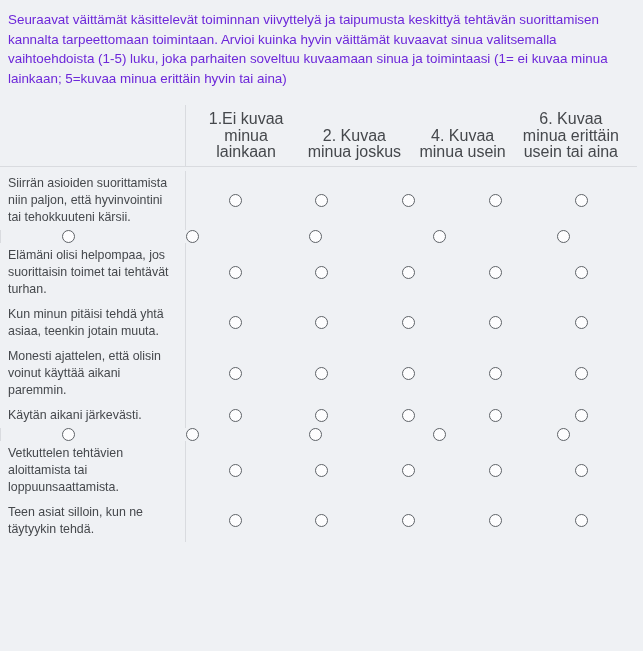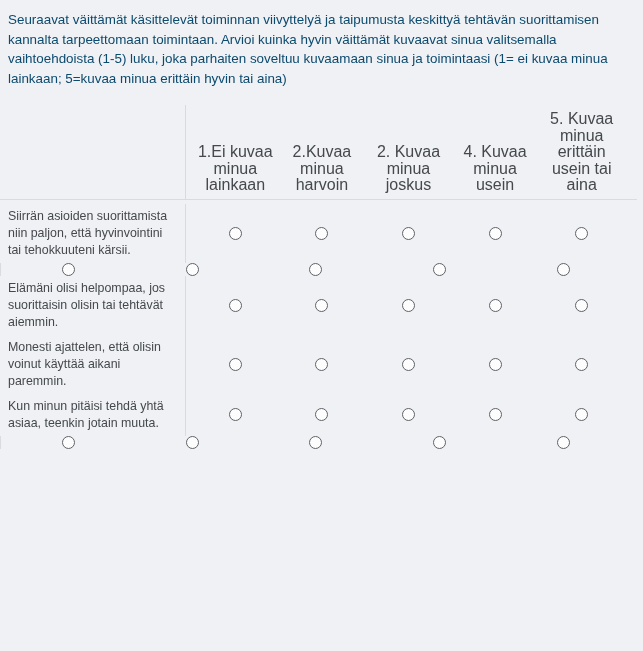--- a/index.html
+++ b/index.html
@@ -11,21 +11,21 @@
     height: 651px;
     background: #eff1f4;
     font-family: "Liberation Sans", sans-serif;
     color: #3d4145;
     overflow: hidden;
   }
   .intro {
     margin: 10px 8px 0 8px;
     font-size: 13.4px;
     line-height: 19.5px;
-    color: #0c4a6e;
+    color: #6d28d9;
   }
   .matrix {
     margin: 17px 6px 0 0;
   }
   .header-row {
     display: flex;
     border-bottom: 1px solid #d9dbdf;
   }
   .label-col {
     flex: 0 0 185px;
@@ -92,24 +92,23 @@
 <body>
 
 <div class="page">
   <p class="intro">Seuraavat väittämät käsittelevät toiminnan viivyttelyä ja taipumusta keskittyä tehtävän suorittamisen kannalta tarpeettomaan toimintaan. Arvioi kuinka hyvin väittämät kuvaavat sinua valitsemalla vaihtoehdoista (1-5) luku, joka parhaiten soveltuu kuvaamaan sinua ja toimintaasi (1= ei kuvaa minua lainkaan; 5=kuvaa minua erittäin hyvin tai aina)</p>
 
   <div class="matrix">
     <div class="header-row">
       <div class="label-col"></div>
       <div class="options" id="header-options">
           <div class="col-header">1.Ei kuvaa minua lainkaan</div>
-          <div class="col-header">2.Kuvaa minua harvoin</div>
           <div class="col-header">2. Kuvaa minua joskus</div>
           <div class="col-header">4. Kuvaa minua usein</div>
-          <div class="col-header">5. Kuvaa minua erittäin usein tai aina</div>
+          <div class="col-header">6. Kuvaa minua erittäin usein tai aina</div>
         </div>
     </div>
     <div class="rows" id="rows">
         <div class="row">
           <div class="label-col">Siirrän asioiden suorittamista niin paljon, että hyvinvointini tai tehokkuuteni kärsii.</div>
           <div class="options">
             <div class="cell">
               <span class="radio"></span>
             </div>
             <div class="cell">
@@ -139,21 +138,41 @@
             </div>
             <div class="cell">
               <span class="radio"></span>
             </div>
             <div class="cell">
               <span class="radio"></span>
             </div>
           </div>
         </div>
         <div class="row">
-          <div class="label-col">Elämäni olisi helpompaa, jos suorittaisin olisin tai tehtävät aiemmin.</div>
+          <div class="label-col">Elämäni olisi helpompaa, jos suorittaisin toimet tai tehtävät turhan.</div>
+          <div class="options">
+            <div class="cell">
+              <span class="radio"></span>
+            </div>
+            <div class="cell">
+              <span class="radio"></span>
+            </div>
+            <div class="cell">
+              <span class="radio"></span>
+            </div>
+            <div class="cell">
+              <span class="radio"></span>
+            </div>
+            <div class="cell">
+              <span class="radio"></span>
+            </div>
+          </div>
+        </div>
+        <div class="row">
+          <div class="label-col">Kun minun pitäisi tehdä yhtä asiaa, teenkin jotain muuta.</div>
           <div class="options">
             <div class="cell">
               <span class="radio"></span>
             </div>
             <div class="cell">
               <span class="radio"></span>
             </div>
             <div class="cell">
               <span class="radio"></span>
             </div>
@@ -179,40 +198,80 @@
             </div>
             <div class="cell">
               <span class="radio"></span>
             </div>
             <div class="cell">
               <span class="radio"></span>
             </div>
           </div>
         </div>
         <div class="row">
-          <div class="label-col">Kun minun pitäisi tehdä yhtä asiaa, teenkin jotain muuta.</div>
-          <div class="options">
-            <div class="cell">
-              <span class="radio"></span>
-            </div>
-            <div class="cell">
-              <span class="radio"></span>
-            </div>
-            <div class="cell">
-              <span class="radio"></span>
-            </div>
-            <div class="cell">
-              <span class="radio"></span>
-            </div>
-            <div class="cell">
-              <span class="radio"></span>
-            </div>
-          </div>
-        </div>
-        <div class="row">
+          <div class="label-col">Käytän aikani järkevästi.</div>
+          <div class="options">
+            <div class="cell">
+              <span class="radio"></span>
+            </div>
+            <div class="cell">
+              <span class="radio"></span>
+            </div>
+            <div class="cell">
+              <span class="radio"></span>
+            </div>
+            <div class="cell">
+              <span class="radio"></span>
+            </div>
+            <div class="cell">
+              <span class="radio"></span>
+            </div>
+          </div>
+        </div>
+        <div class="row">
+          <div class="options">
+            <div class="cell">
+              <span class="radio"></span>
+            </div>
+            <div class="cell">
+              <span class="radio"></span>
+            </div>
+            <div class="cell">
+              <span class="radio"></span>
+            </div>
+            <div class="cell">
+              <span class="radio"></span>
+            </div>
+            <div class="cell">
+              <span class="radio"></span>
+            </div>
+          </div>
+        </div>
+        <div class="row">
+          <div class="label-col">Vetkuttelen tehtävien aloittamista tai loppuunsaattamista.</div>
+          <div class="options">
+            <div class="cell">
+              <span class="radio"></span>
+            </div>
+            <div class="cell">
+              <span class="radio"></span>
+            </div>
+            <div class="cell">
+              <span class="radio"></span>
+            </div>
+            <div class="cell">
+              <span class="radio"></span>
+            </div>
+            <div class="cell">
+              <span class="radio"></span>
+            </div>
+          </div>
+        </div>
+        <div class="row">
+          <div class="label-col">Teen asiat silloin, kun ne täytyykin tehdä.</div>
           <div class="options">
             <div class="cell">
               <span class="radio"></span>
             </div>
             <div class="cell">
               <span class="radio"></span>
             </div>
             <div class="cell">
               <span class="radio"></span>
             </div>

